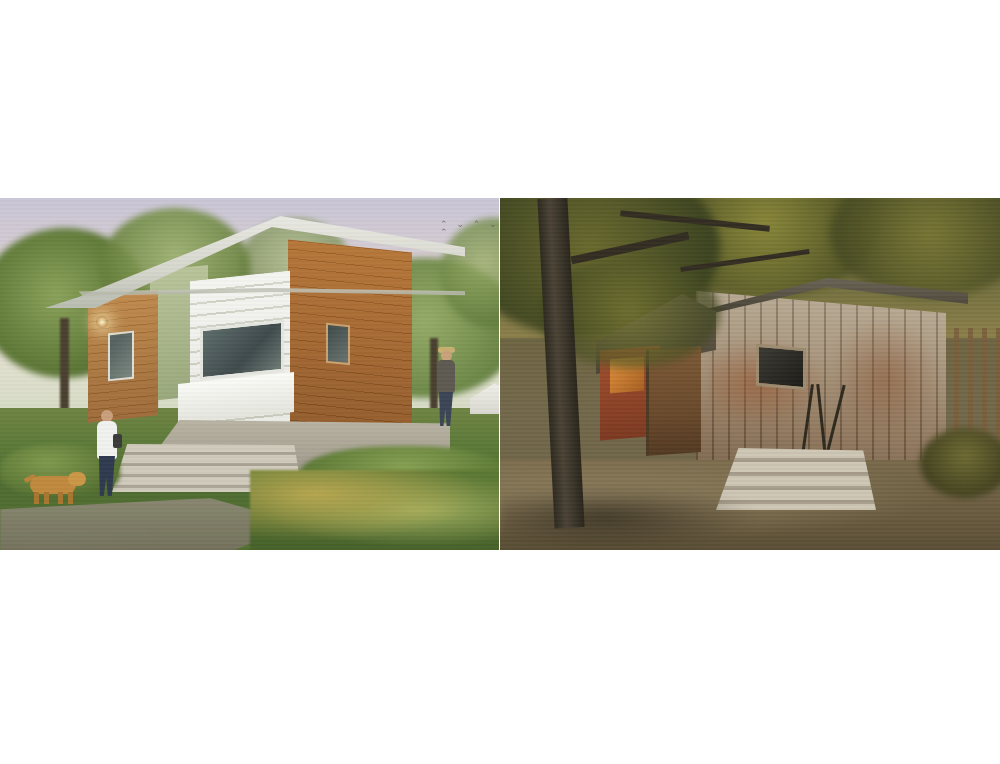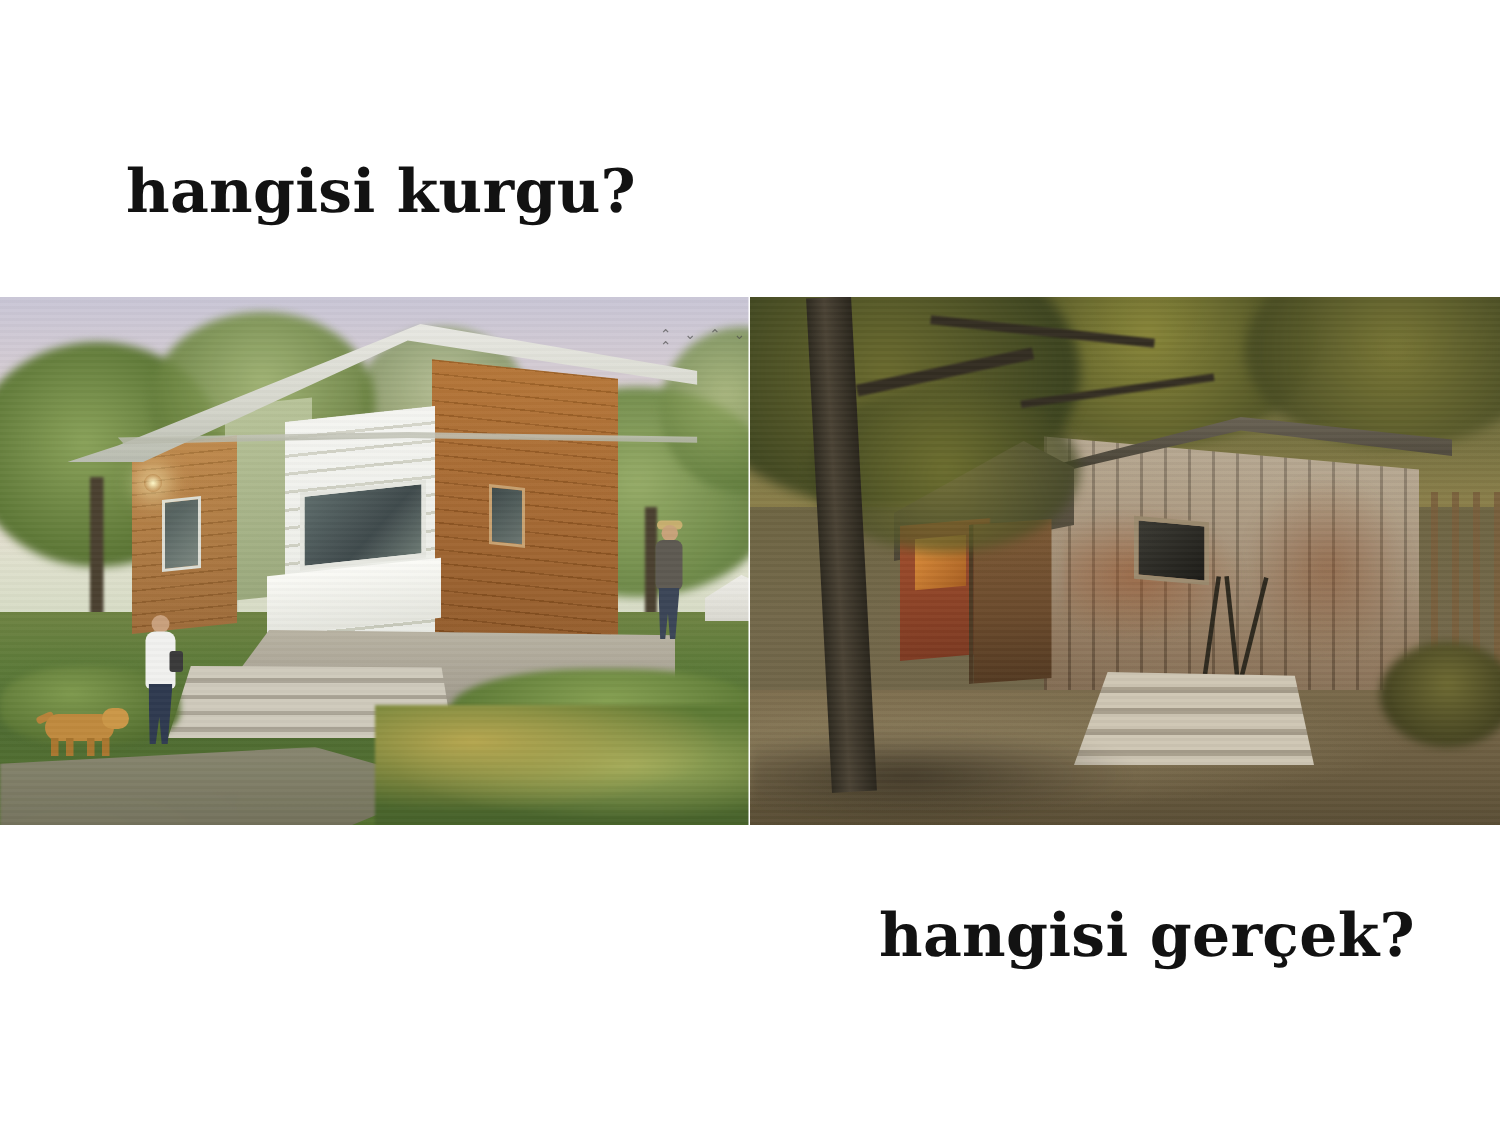--- a/index.html
+++ b/index.html
@@ -418,21 +418,20 @@
   }
   .seam {
     position:absolute; left:499px; top:0; width:2px; height:352px; background:#ffffff;
   }
 </style>
 </head>
 <body>
 
 <div class="slide">
 
-  <div class="headline headline-top">hangisi kurgu?</div>
 
   <div class="image-band">
 
     <div class="photo photo-render">
       <div class="render-sky"></div>
       <div class="tree-mass tree-c"></div>
       <div class="tree-mass tree-e"></div>
       <div class="tree-mass tree-d"></div>
       <div class="tree-mass tree-a"></div>
       <div class="tree-mass tree-b"></div>
@@ -523,15 +522,14 @@
       <div class="big-trunk"></div>
       <div class="branch br-1"></div>
       <div class="branch br-2"></div>
       <div class="branch br-3"></div>
 
       <div class="photo-grain"></div>
     </div>
 
   </div>
 
-  <div class="headline headline-bottom">hangisi gerçek?</div>
 
 </div>
 
 </body></html>

